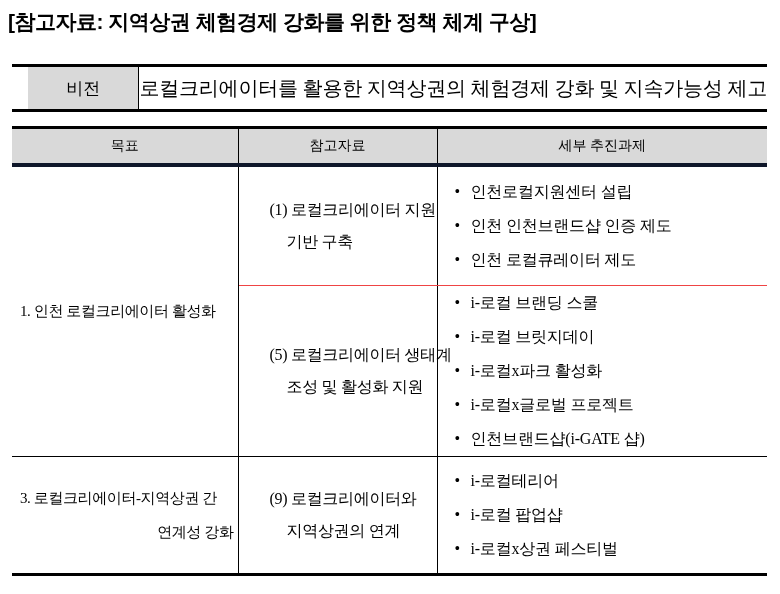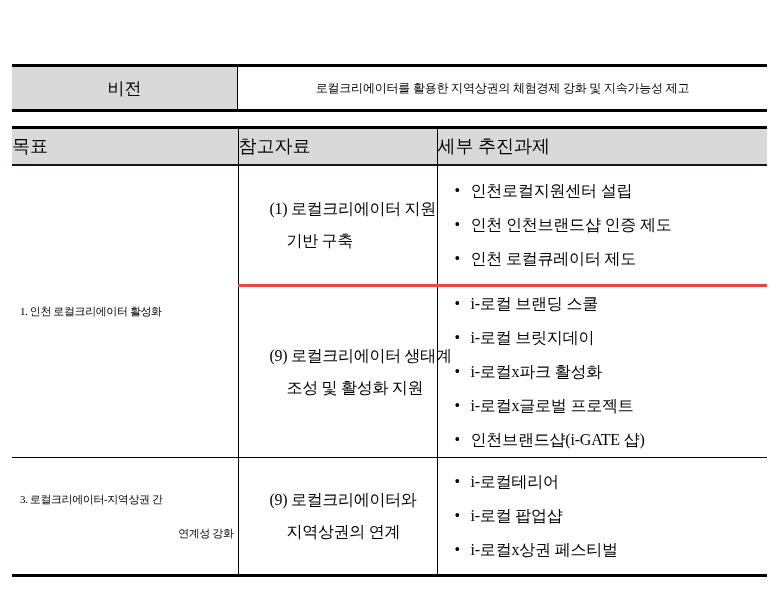--- a/index.html
+++ b/index.html
@@ -35,34 +35,35 @@
     position: absolute;
     left: 12px;
     top: 64px;
     width: 755px;
     height: 48px;
     border-top: 3px solid #000;
     border-bottom: 3px solid #000;
     display: flex;
   }
   .v-label {
-    width: 226px;
+    width: 260px;
     background: #d9d9d9;
     border-right: 1px solid #000;
     display: flex;
     align-items: center;
     justify-content: center;
     font-size: 17px;
+    margin-left: 16px;
   }
   .v-content {
     flex: 1;
     display: flex;
     align-items: center;
     justify-content: center;
-    font-size: 12px;
+    font-size: 20px;
     letter-spacing: -0.2px;
     white-space: nowrap;
   }
 
   
   .policy-table {
     position: absolute;
     left: 12px;
     top: 126px;
     width: 755px;
@@ -71,60 +72,60 @@
     border-bottom: 3px solid #000;
     table-layout: fixed;
   }
   .policy-table col.c1 { width: 226px; }
   .policy-table col.c2 { width: 199px; }
   .policy-table col.c3 { width: 330px; }
 
   .policy-table th {
     height: 37px;
     background: #d9d9d9;
-    border-bottom: 2px solid #0f172a;
+    border-bottom: 4px solid #0f172a;
     font-weight: 400;
-    font-size: 18px;
-    text-align: left;
+    font-size: 14px;
+    text-align: center;
     vertical-align: middle;
     padding: 0;
   }
   .policy-table th + th { border-left: 1px solid #000; }
 
   .policy-table td {
     vertical-align: middle;
     padding: 0;
     font-size: 16px;
   }
   tr.r1 { height: 121px; }
   tr.r2 { height: 170px; }
   tr.r3 { height: 118px; }
 
   td.goal-cell {
     border-right: 1px solid #000;
     padding-left: 8px;
     padding-right: 4px;
-    font-size: 11px;
+    font-size: 15px;
     letter-spacing: -0.4px;
     line-height: 34px;
     margin-left: 8px;
   }
   td.goal-cell .line { white-space: nowrap; }
   td.goal-cell .line2 { padding-left: 14px; text-align: right; }
 
   td.strategy-cell {
     border-right: 1px solid #000;
     padding-left: 31px;
     line-height: 32px;
     letter-spacing: -0.3px;
   }
   td.strategy-cell .line { white-space: nowrap; }
   td.strategy-cell .line2 { padding-left: 17px; }
 
-  tr.r1 td.strategy-cell, tr.r1 td.tasks-cell { border-bottom: 3px solid #ef4444; }
+  tr.r1 td.strategy-cell, tr.r1 td.tasks-cell { border-bottom: 1px solid #ef4444; }
   td.goal-span { border-bottom: 1px solid #000; }
   tr.r2 td { border-bottom: 1px solid #000; }
 
   td.tasks-cell { padding-left: 16px; }
   ul.task-list { list-style: none; margin: 0; padding: 0; }
   ul.task-list li {
     position: relative;
     padding-left: 17px;
     line-height: 34px;
     font-size: 16px;
@@ -137,20 +138,21 @@
     left: 1px;
     top: 0;
     font-size: 16px;
   }
 </style>
 </head>
 <body>
 
 <div class="page">
 
+  <h1 class="doc-title">[참고자료: 지역상권 체험경제 강화를 위한 정책 체계 구상]</h1>
 
   <div class="vision-table">
     <div class="v-label">비전</div>
     <div class="v-content">로컬크리에이터를 활용한 지역상권의 체험경제 강화 및 지속가능성 제고</div>
   </div>
 
   <table class="policy-table">
     <colgroup>
       <col class="c1">
         <col class="c2">
@@ -175,21 +177,21 @@
         <td class="tasks-cell">
           <ul class="task-list">
             <li>인천로컬지원센터 설립</li>
             <li>인천 인천브랜드샵 인증 제도</li>
             <li>인천 로컬큐레이터 제도</li>
           </ul>
         </td>
       </tr>
       <tr class="r2">
         <td class="strategy-cell">
-          <div class="line line1">(9) 로컬크리에이터 생태계</div>
+          <div class="line line1">(5) 로컬크리에이터 생태계</div>
           <div class="line line2">조성 및 활성화 지원</div>
         </td>
         <td class="tasks-cell">
           <ul class="task-list">
             <li>i-로컬 브랜딩 스쿨</li>
             <li>i-로컬 브릿지데이</li>
             <li>i-로컬x파크 활성화</li>
             <li>i-로컬x글로벌 프로젝트</li>
             <li>인천브랜드샵(i-GATE 샵)</li>
           </ul>

